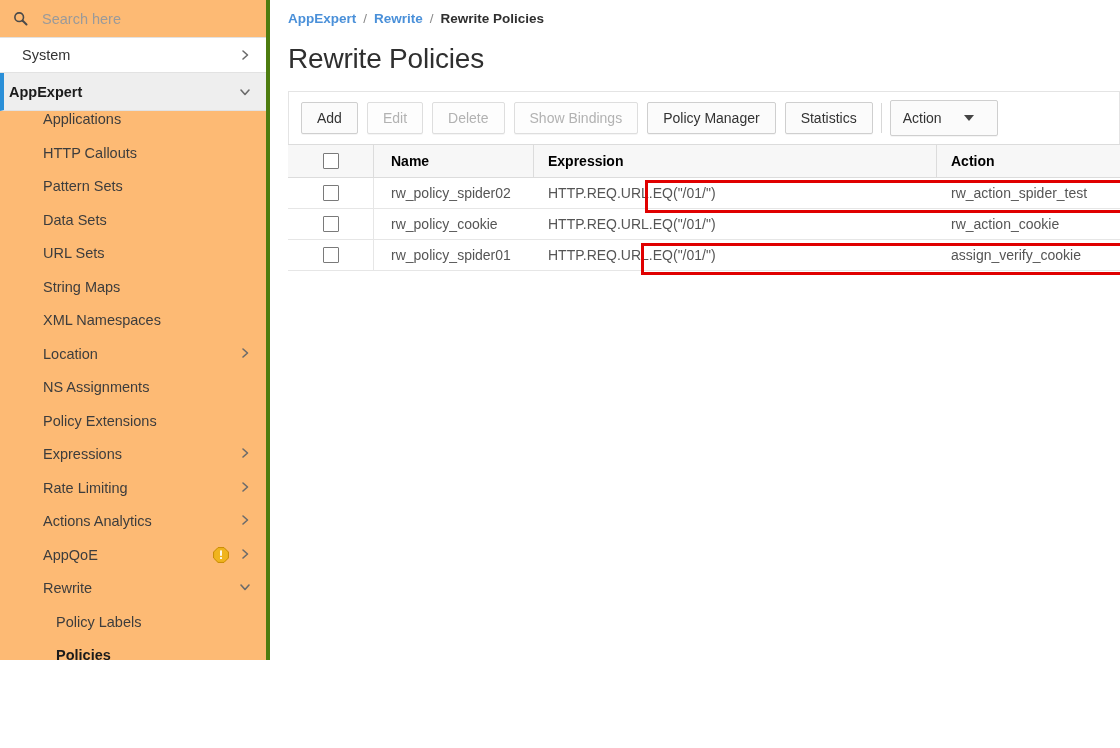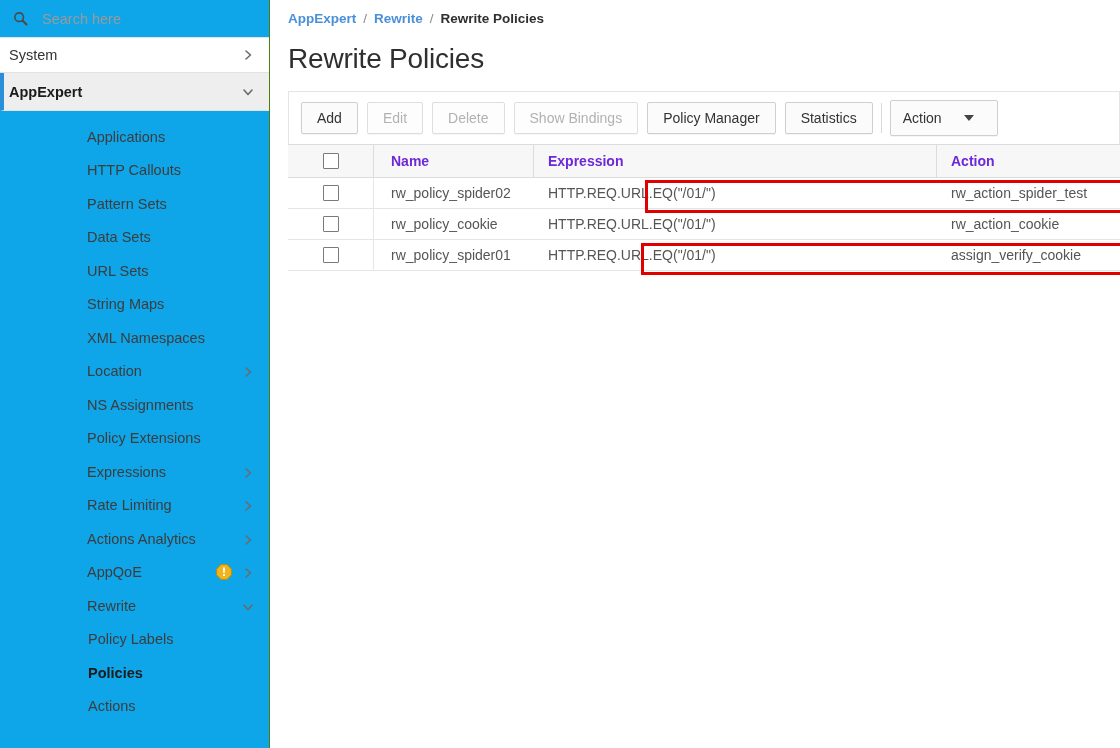--- a/index.html
+++ b/index.html
@@ -15,23 +15,23 @@
   #app {
     position: relative;
     width: 1120px;
     height: 748px;
     display: flex;
   }
 
   
   .sidebar {
     width: 270px;
-    height: 748px;
-    background: #0ea5e9;
-    border-right: 1px solid #4d7c0f;
+    height: 660px;
+    background: #fdba74;
+    border-right: 4px solid #4d7c0f;
     flex: 0 0 270px;
     position: relative;
     overflow: hidden;
   }
 
   .search-row {
     height: 38px;
     display: flex;
     align-items: center;
     padding: 0 12px;
@@ -52,21 +52,21 @@
     color: #444;
     width: 200px;
     background: transparent;
   }
   .search-input::placeholder { color: #9a9a9a; }
 
   .nav-top {
     height: 35px;
     display: flex;
     align-items: center;
-    padding-left: 9px;
+    padding-left: 22px;
     padding-right: 14px;
     font-size: 14.5px;
     color: #333;
     border-bottom: 1px solid #e2e2e2;
     cursor: pointer;
     background: #fff;
   }
   .nav-top .lbl { flex: 1; }
 
   .nav-top.active {
@@ -74,30 +74,29 @@
     border-left: 4px solid #2a8fd8;
     padding-left: 5px;
     font-weight: bold;
     color: #1b1b1b;
     height: 38px;
   }
 
   .nav-item {
     height: 33.5px;
     display: flex;
-    align-items: flex-end;
+    align-items: flex-start;
     padding-left: 43px;
     padding-right: 14px;
     font-size: 14.5px;
     color: #3d3d3d;
     cursor: pointer;
-    margin-left: 44px;
   }
   .nav-item .lbl { flex: 1; }
-  .nav-item.sub { padding-left: 44px; }
+  .nav-item.sub { padding-left: 56px; }
   .nav-item.current { font-weight: bold; color: #1b1b1b; }
 
   .chev {
     width: 14px; height: 14px;
     flex: 0 0 14px;
     color: #6b6b6b;
     display: flex; align-items: center; justify-content: center;
   }
   .warn-badge {
     width: 17px; height: 17px;
@@ -206,21 +205,21 @@
     display: flex;
     align-items: center;
     height: 31px;
     border-bottom: 1px solid #e6e6e6;
     font-size: 14px;
     color: #555;
   }
   .trow.head {
     height: 33px;
     background: #f7f7f7;
-    color: #6d28d9;
+    color: #000000;
     font-weight: bold;
     border-bottom: 1px solid #dcdcdc;
   }
   .c-check {
     flex: 0 0 86px;
     display: flex; align-items: center; justify-content: center;
     align-self: stretch;
     border-right: 1px solid #e6e6e6;
   }
   .trow.head .c-check { border-right: 1px solid #dcdcdc; }

